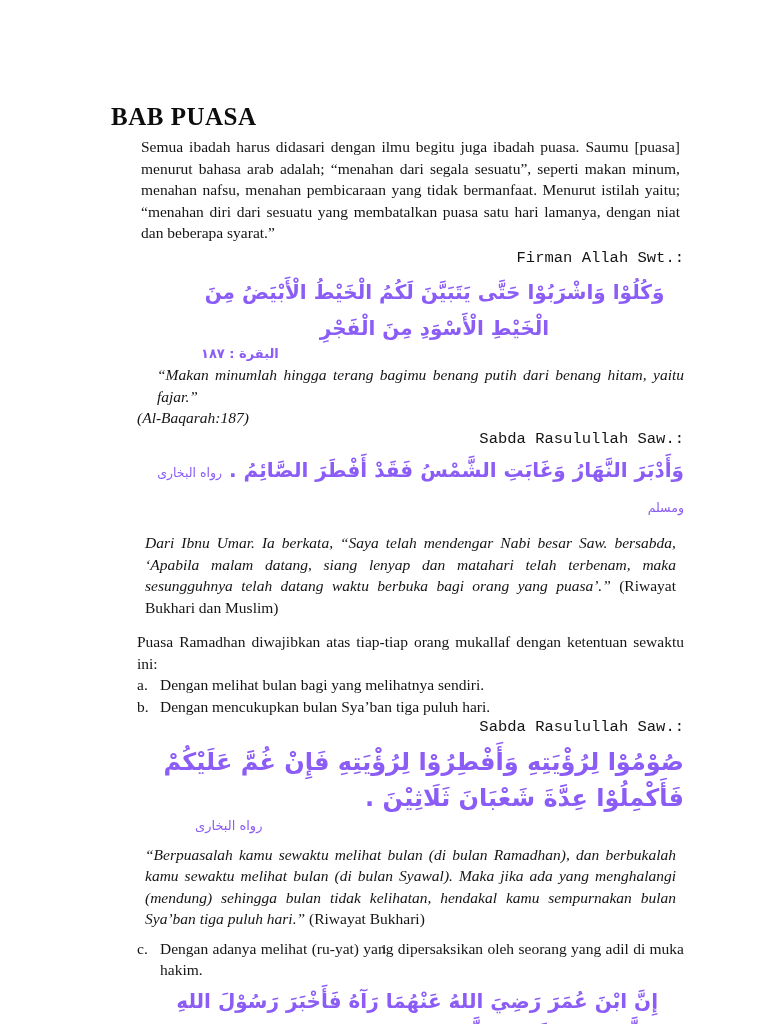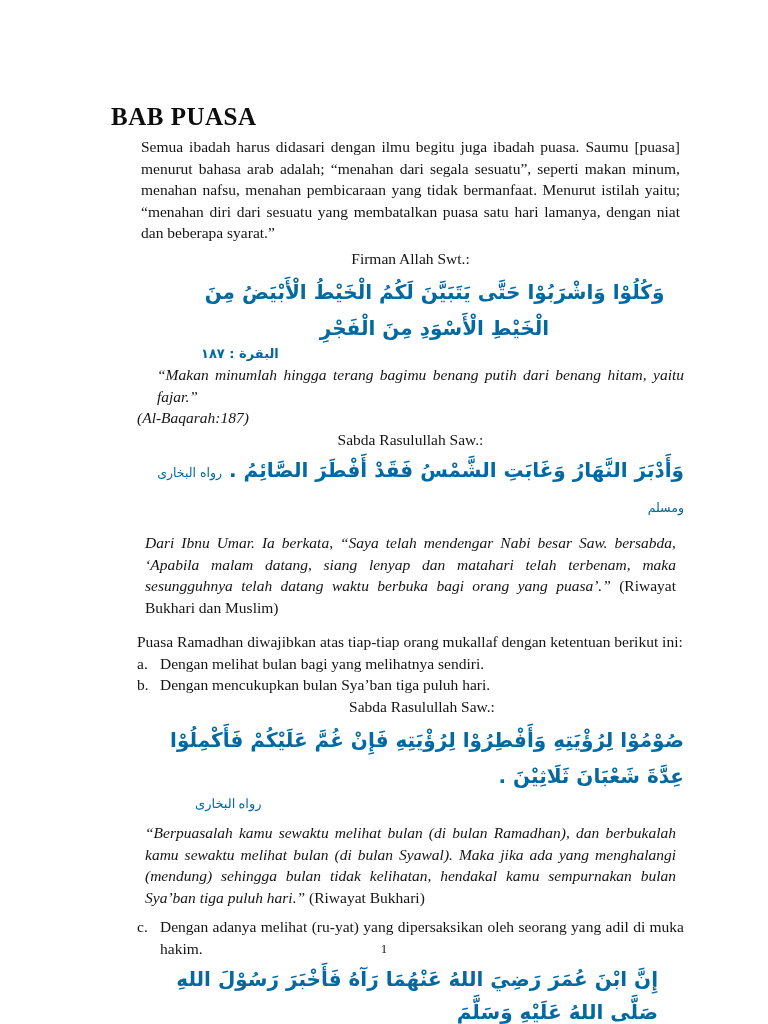--- a/index.html
+++ b/index.html
@@ -8,38 +8,38 @@
     font-family:"Liberation Serif", serif;color:#141414;overflow:hidden;
   }
   .title{
     position:absolute;left:96px;top:86px;
     font-size:25px;font-weight:bold;letter-spacing:.5px;color:#0d0d0d;margin-left:15px;
   }
   .content{
     position:absolute;left:137px;top:132px;width:547px;
     font-size:15.5px;line-height:21.5px;text-align:justify;
   }
-  .label{text-align:center;}
+  .label{text-align:right;font-family:Liberation Mono, monospace;}
   .it{font-style:italic;}
   .up{font-style:normal;}
   
   .ar{
     font-family:"DejaVu Sans", sans-serif;
-    font-weight:bold;color:#0369a1;
+    font-weight:bold;color:#8b5cf6;
     direction:rtl;unicode-bidi:embed;
   }
   .ar-line{font-size:20px;line-height:33px;text-align:right;}
   .rawi{font-size:12.5px;font-weight:normal;}
   .quran-block{margin:5px 0 2px 0;}
   .quran-main{font-size:20px;line-height:36px;text-align:center;padding-left:48px;}
   .quran-ref{font-size:13px;line-height:16px;text-align:left;margin-left:64px;font-weight:bold;}
   .ar2{margin:4px 0 4px 0;}
   .ar3{margin:5px 0 2px 0;}
-  .ar3 .main{font-size:20px;line-height:36px;text-align:right;}
-  .ar3 .tail{font-size:13px;line-height:20px;text-align:left;margin-left:58px;font-weight:normal;font-family:Liberation Serif, serif;}
+  .ar3 .main{font-size:24px;line-height:36px;text-align:right;}
+  .ar3 .tail{font-size:13px;line-height:20px;text-align:left;margin-left:58px;font-weight:normal;}
   .ar4{margin:4px 0 5px 0;padding-right:26px;}
   .gap-top{margin-top:13px;}
   .hang{padding-left:23px;text-indent:-23px;}
   .hang .letter{display:inline-block;width:23px;text-indent:0;}
   .indent{margin-left:23px;}
   .small-ind{margin-left:20px;}
   .page-number{
     position:absolute;left:0;right:0;top:941px;text-align:center;
     font-size:13px;color:#202020;
   }
@@ -72,21 +72,21 @@
         <span>وَأَدْبَرَ النَّهَارُ وَغَابَتِ الشَّمْسُ فَقَدْ أَفْطَرَ الصَّائِمُ .</span>
         <span class="rawi">رواه البخارى ومسلم</span>
       </div>
     </div>
 
     <p style="margin:8px">
       <span class="it">Dari Ibnu Umar. Ia berkata, “Saya telah mendengar Nabi besar Saw. bersabda, ‘Apabila malam datang, siang lenyap dan matahari telah terbenam, maka sesungguhnya telah datang waktu berbuka bagi orang yang puasa’.”</span>
       <span class="up">(Riwayat Bukhari dan Muslim)</span>
     </p>
 
-    <p class="gap-top" style="margin-bottom:0">Puasa Ramadhan diwajibkan atas tiap-tiap orang mukallaf dengan ketentuan berikut ini:</p>
+    <p class="gap-top" style="margin-bottom:0">Puasa Ramadhan diwajibkan atas tiap-tiap orang mukallaf dengan ketentuan sewaktu ini:</p>
 
     <div class="hang">
       <span class="letter">a.</span><span>Dengan melihat bulan bagi yang melihatnya sendiri.</span>
     </div>
 
     <div class="hang">
       <span class="letter">b.</span><span>Dengan mencukupkan bulan Sya’ban tiga puluh hari.</span>
     </div>
 
     <div class="label indent">Sabda Rasulullah Saw.:</div>

